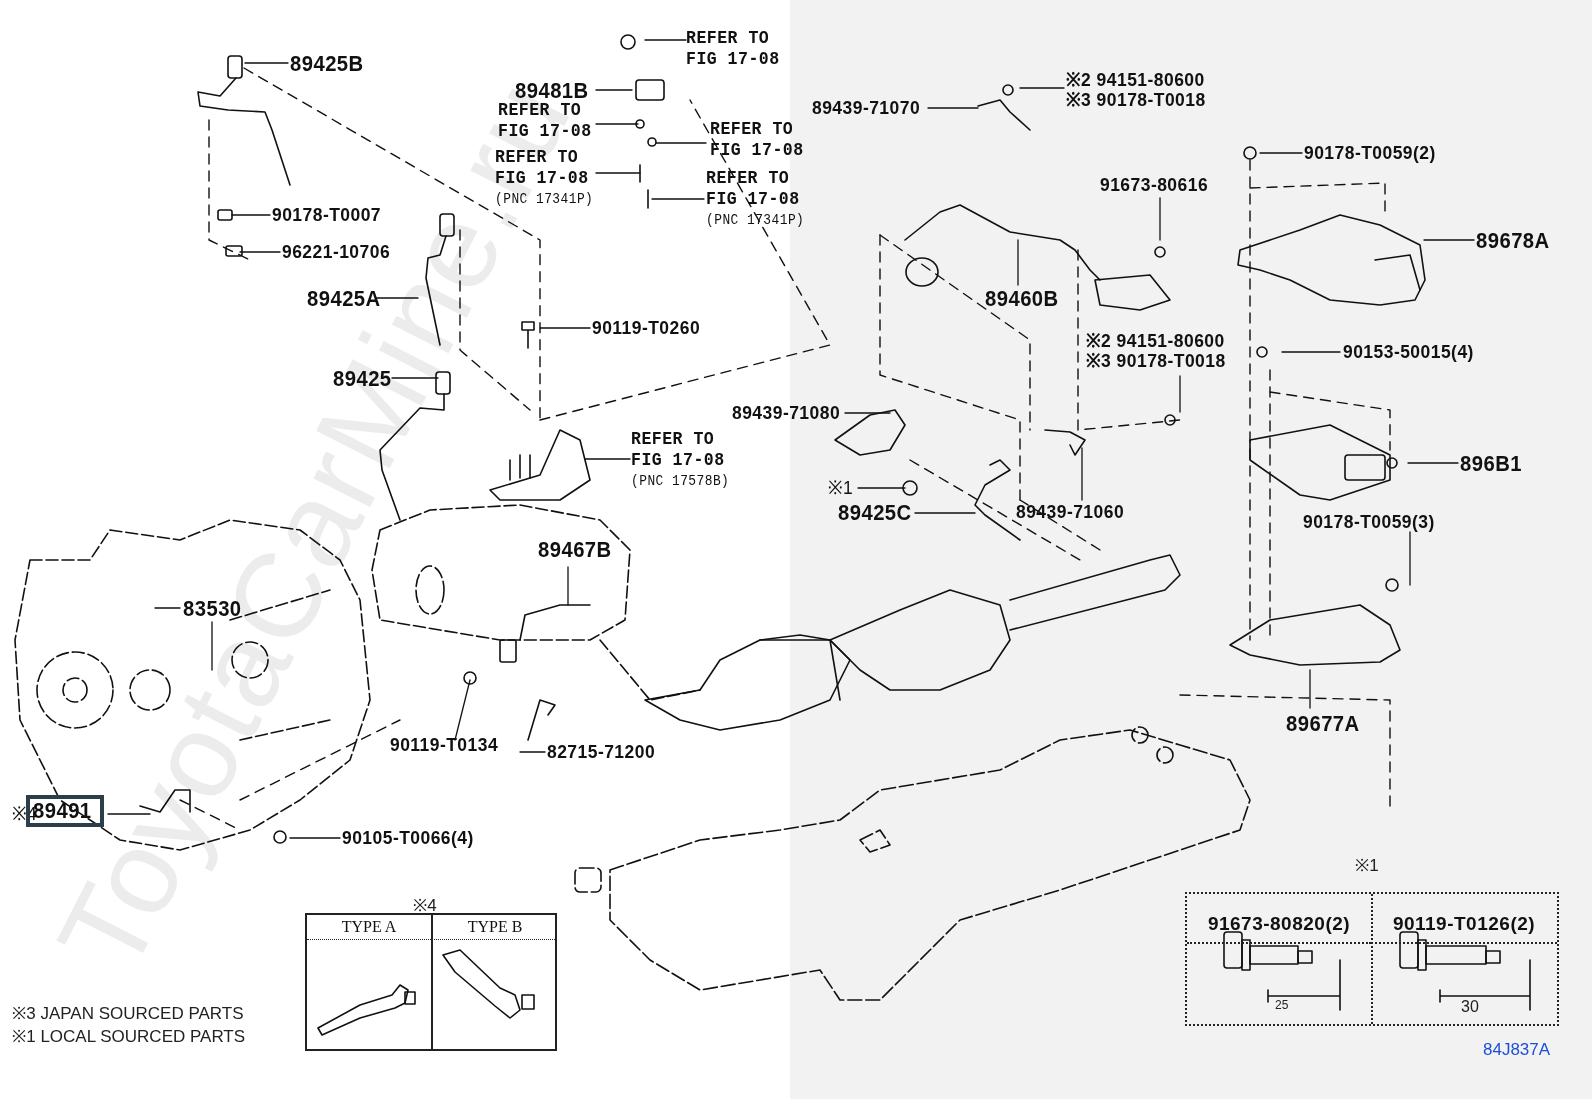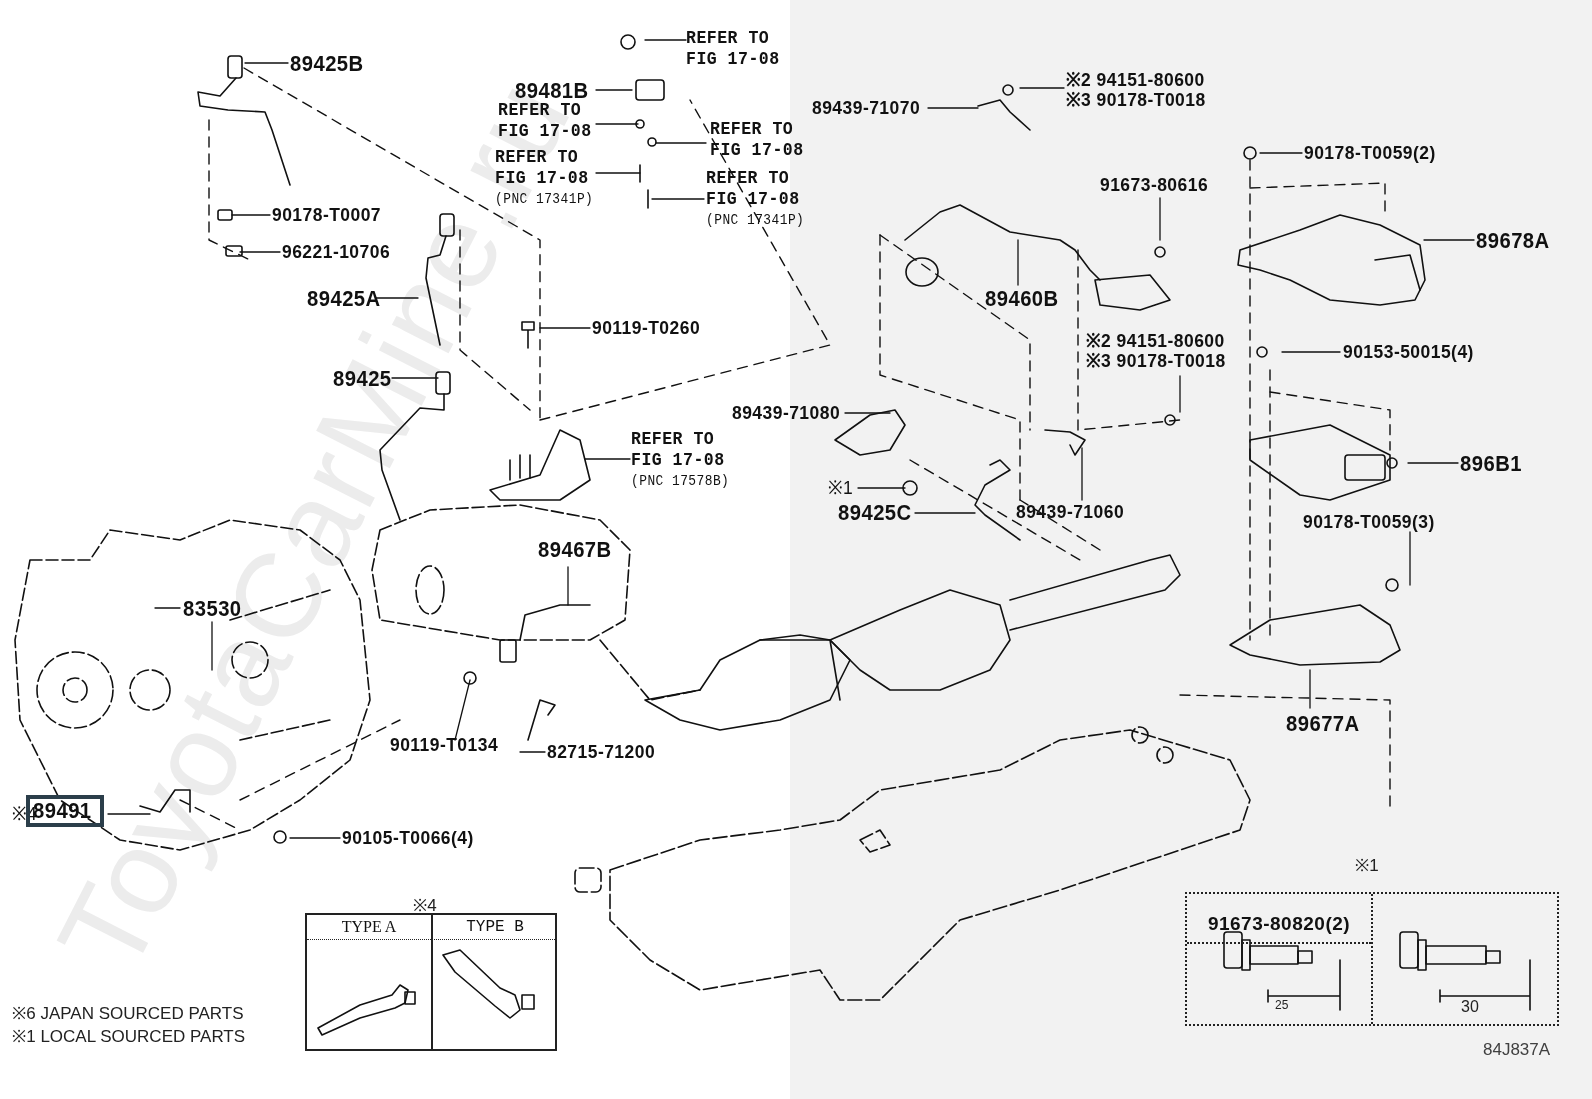--- a/index.html
+++ b/index.html
@@ -11,21 +11,21 @@
        font-weight:bold;font-size:19px;letter-spacing:0.5px;white-space:nowrap;line-height:20px;transform:scaleX(0.92);transform-origin:left top;}
   .lbl.big{font-size:22px;line-height:24px;}
   .lbl.ref{font-family:"Liberation Mono","DejaVu Sans Mono",monospace;font-size:18px;line-height:21px;font-weight:bold;}
   .note{position:absolute;font-family:"Liberation Sans",sans-serif;font-size:17px;white-space:nowrap;color:#222;}
   .hl{position:absolute;border:4px solid #2b3e4a;padding:0 3px;}
   .tbl{position:absolute;border:2px dotted #222;background:transparent;}
   .tbl .hdr{position:absolute;top:12px;height:36px;border-bottom:2px dotted #222;display:flex;align-items:center;justify-content:center;}
   .tbl .vdiv{position:absolute;top:0;bottom:0;border-left:2px dotted #222;}
   .wm{position:absolute;left:30px;top:930px;font-family:"Liberation Sans",sans-serif;font-size:120px;color:#ececec;
       transform:rotate(-63deg);transform-origin:left top;white-space:nowrap;letter-spacing:2px;}
-  .code{position:absolute;font-family:"Liberation Sans",sans-serif;font-size:17px;color:#404040;}
+  .code{position:absolute;font-family:"Liberation Sans",sans-serif;font-size:17px;color:#1d4ed8;}
 </style>
 </head>
 <body>
 
 <div id="bg-right"></div>
 <div class="wm">ToyotaCarMine.ru</div>
 
 <svg id="art" width="1592" height="1099" viewBox="0 0 1592 1099" fill="none" stroke="#111" stroke-width="1.6" stroke-linecap="round" stroke-linejoin="round">
 
   <g stroke-width="1.3">
@@ -270,31 +270,32 @@
   <div>REFER TO</div>
   <div>FIG 17-08</div>
   <div style="font-size:14px;font-weight:normal;">(PNC 17341P)</div>
 </div>
 <div class="lbl ref" style="left:631px;top:429px;">
   <div>REFER TO</div>
   <div>FIG 17-08</div>
   <div style="font-size:14px;font-weight:normal;">(PNC 17578B)</div>
 </div>
 
-<div class="note" style="left:12px;top:1001px;">※6 JAPAN SOURCED PARTS</div>
+<div class="note" style="left:12px;top:1001px;">※3 JAPAN SOURCED PARTS</div>
 <div class="note" style="left:12px;top:1024px;">※1 LOCAL SOURCED PARTS</div>
 
 <div class="note" style="left:413px;top:893px;">※4</div>
 <div style="position:absolute;left:305px;top:913px;width:248px;height:134px;border:2px solid #222;">
   <div style="position:absolute;left:0;top:0;width:124px;height:24px;border-bottom:1px dotted #222;display:flex;align-items:center;justify-content:center;font-family:Liberation Serif, serif;font-size:16px;">TYPE A</div>
-  <div style="position:absolute;left:124px;top:0;width:124px;height:24px;border-bottom:1px dotted #222;border-left:2px solid #222;display:flex;align-items:center;justify-content:center;font-family:Liberation Mono, monospace;font-size:16px;">TYPE B</div>
+  <div style="position:absolute;left:124px;top:0;width:124px;height:24px;border-bottom:1px dotted #222;border-left:2px solid #222;display:flex;align-items:center;justify-content:center;font-family:Liberation Serif, serif;font-size:16px;">TYPE B</div>
   <div style="position:absolute;left:124px;top:24px;bottom:0;border-left:2px solid #222;"></div>
 </div>
 
 <div class="note" style="left:1355px;top:853px;">※1</div>
 <div class="tbl" style="left:1185px;top:892px;width:370px;height:130px;">
   <div class="hdr lbl" style="position:absolute;left:0;width:184px;transform:none;">91673-80820(2)</div>
+  <div class="hdr lbl" style="position:absolute;left:184px;width:186px;transform:none;">90119-T0126(2)</div>
   <div class="vdiv" style="left:184px;"></div>
   <div class="note" style="left:88px;top:104px;font-size:12px;">25</div>
   <div class="note" style="left:274px;top:104px;font-size:16px;">30</div>
 </div>
 
 <div class="code" style="left:1483px;top:1040px;">84J837A</div>
 
 </body></html>

